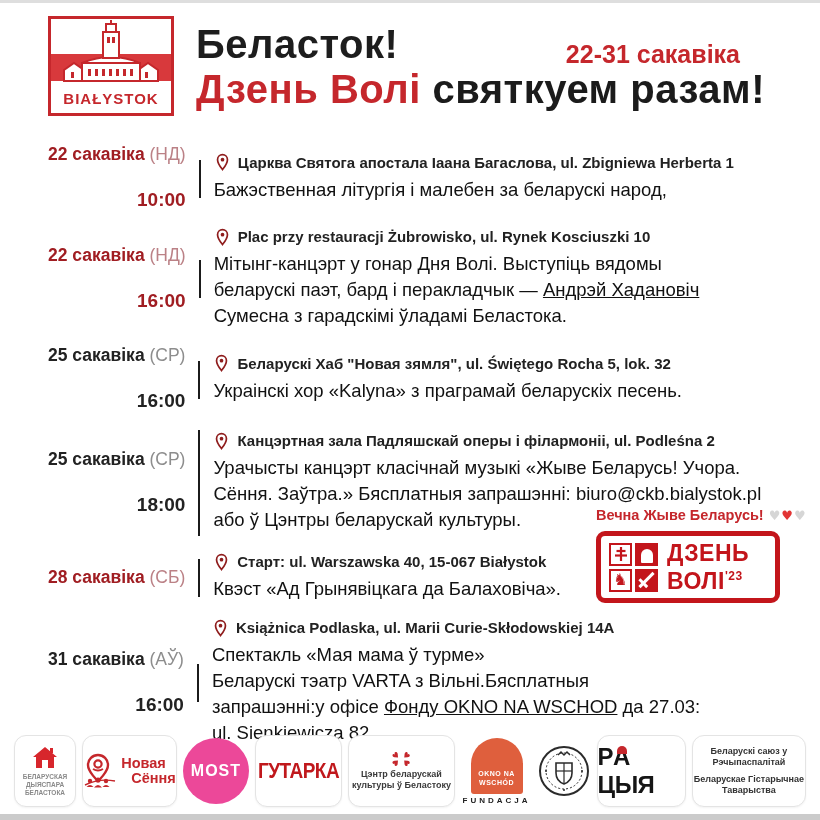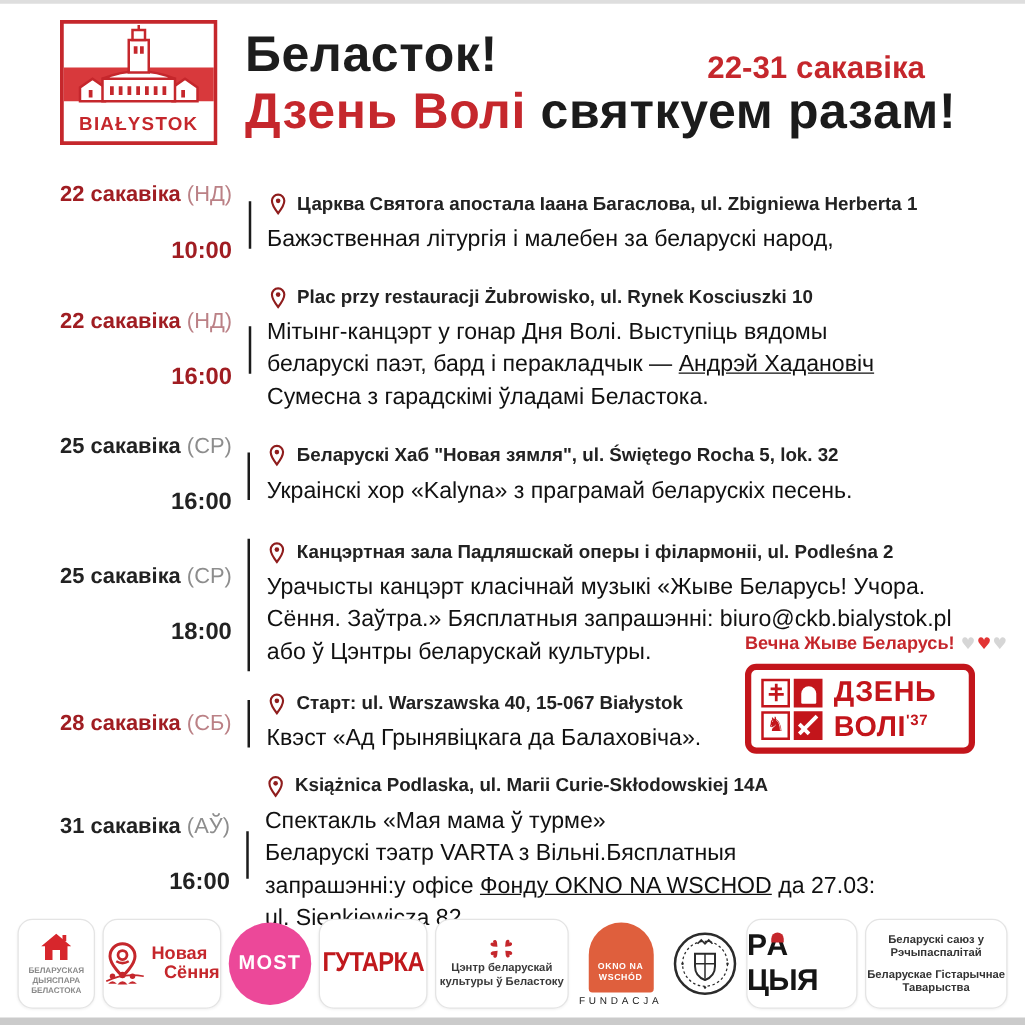--- a/index.html
+++ b/index.html
@@ -71,21 +71,21 @@
   .p-ckb{width:110px;}
   .p-ckb .orn{position:relative;width:18px;height:14px;margin-bottom:3px;}
   .p-ckb .orn span{position:absolute;font-family:"DejaVu Sans",sans-serif;font-size:8px;color:#c5272c;line-height:8px;}
   .p-ckb .o1{left:1px;top:0;transform:rotate(-45deg);} .p-ckb .o2{right:1px;top:0;transform:rotate(45deg);}
   .p-ckb .o3{left:1px;bottom:0;transform:rotate(-135deg);} .p-ckb .o4{right:1px;bottom:0;transform:rotate(135deg);}
   .p-ckb .l{font-size:9px;font-weight:700;color:#3a3a3a;line-height:11px;text-align:center;}
   .p-okno{width:74px;background:none;border:none;box-shadow:none;}
   .okno-arch{width:52px;height:56px;background:#df5f3d;border-radius:26px 26px 3px 3px;display:flex;
              flex-direction:column;align-items:center;justify-content:flex-end;padding-bottom:7px;box-sizing:border-box;}
   .okno-arch .ot{color:#fff;font-size:7px;font-weight:800;line-height:9px;text-align:center;letter-spacing:.5px;}
-  .okno-sub{font-size:8px;font-weight:400;letter-spacing:3px;color:#222;margin-top:2px;}
+  .okno-sub{font-size:8px;font-weight:700;letter-spacing:3px;color:#222;margin-top:2px;}
   .p-seal{width:54px;background:none;border:none;box-shadow:none;}
   .p-racyja{width:92px;}
   .racyja{position:relative;font-size:24px;font-weight:800;color:#151515;letter-spacing:-.5px;}
   .racyja .ra{position:relative;display:inline-block;}
   .racyja .ra:before{content:"";position:absolute;top:3px;left:50%;transform:translateX(-50%);
                      width:10px;height:8px;border-radius:5px 5px 0 0;background:#c5272c;}
   .p-unions{width:118px;}
   .p-unions .u1{font-size:9px;font-weight:800;color:#333;line-height:11px;text-align:center;}
   .p-unions .gap{height:6px;}
 </style>
@@ -293,21 +293,21 @@
           </div>
         <div class="cell lite">
             <span class="knight">♞</span>
           </div>
         <div class="cell fill">
             <div class="sword"></div>
           </div>
       </div>
       <div class="dvtext">
         <div>ДЗЕНЬ</div>
-        <div><span>ВОЛІ</span><sup>'37</sup></div>
+        <div><span>ВОЛІ</span><sup>'23</sup></div>
       </div>
     </div>
   </div>
 
   <div class="partners">
 
     <div class="card p-diaspora">
       <svg width="26" height="24" viewBox="0 0 26 24">
         <path d="M13 1 L25 11 H22 V22 H4 V11 H1 Z" fill="#d7262c"></path>
         <rect x="10" y="14" width="6" height="8" fill="#ffffff"></rect>

